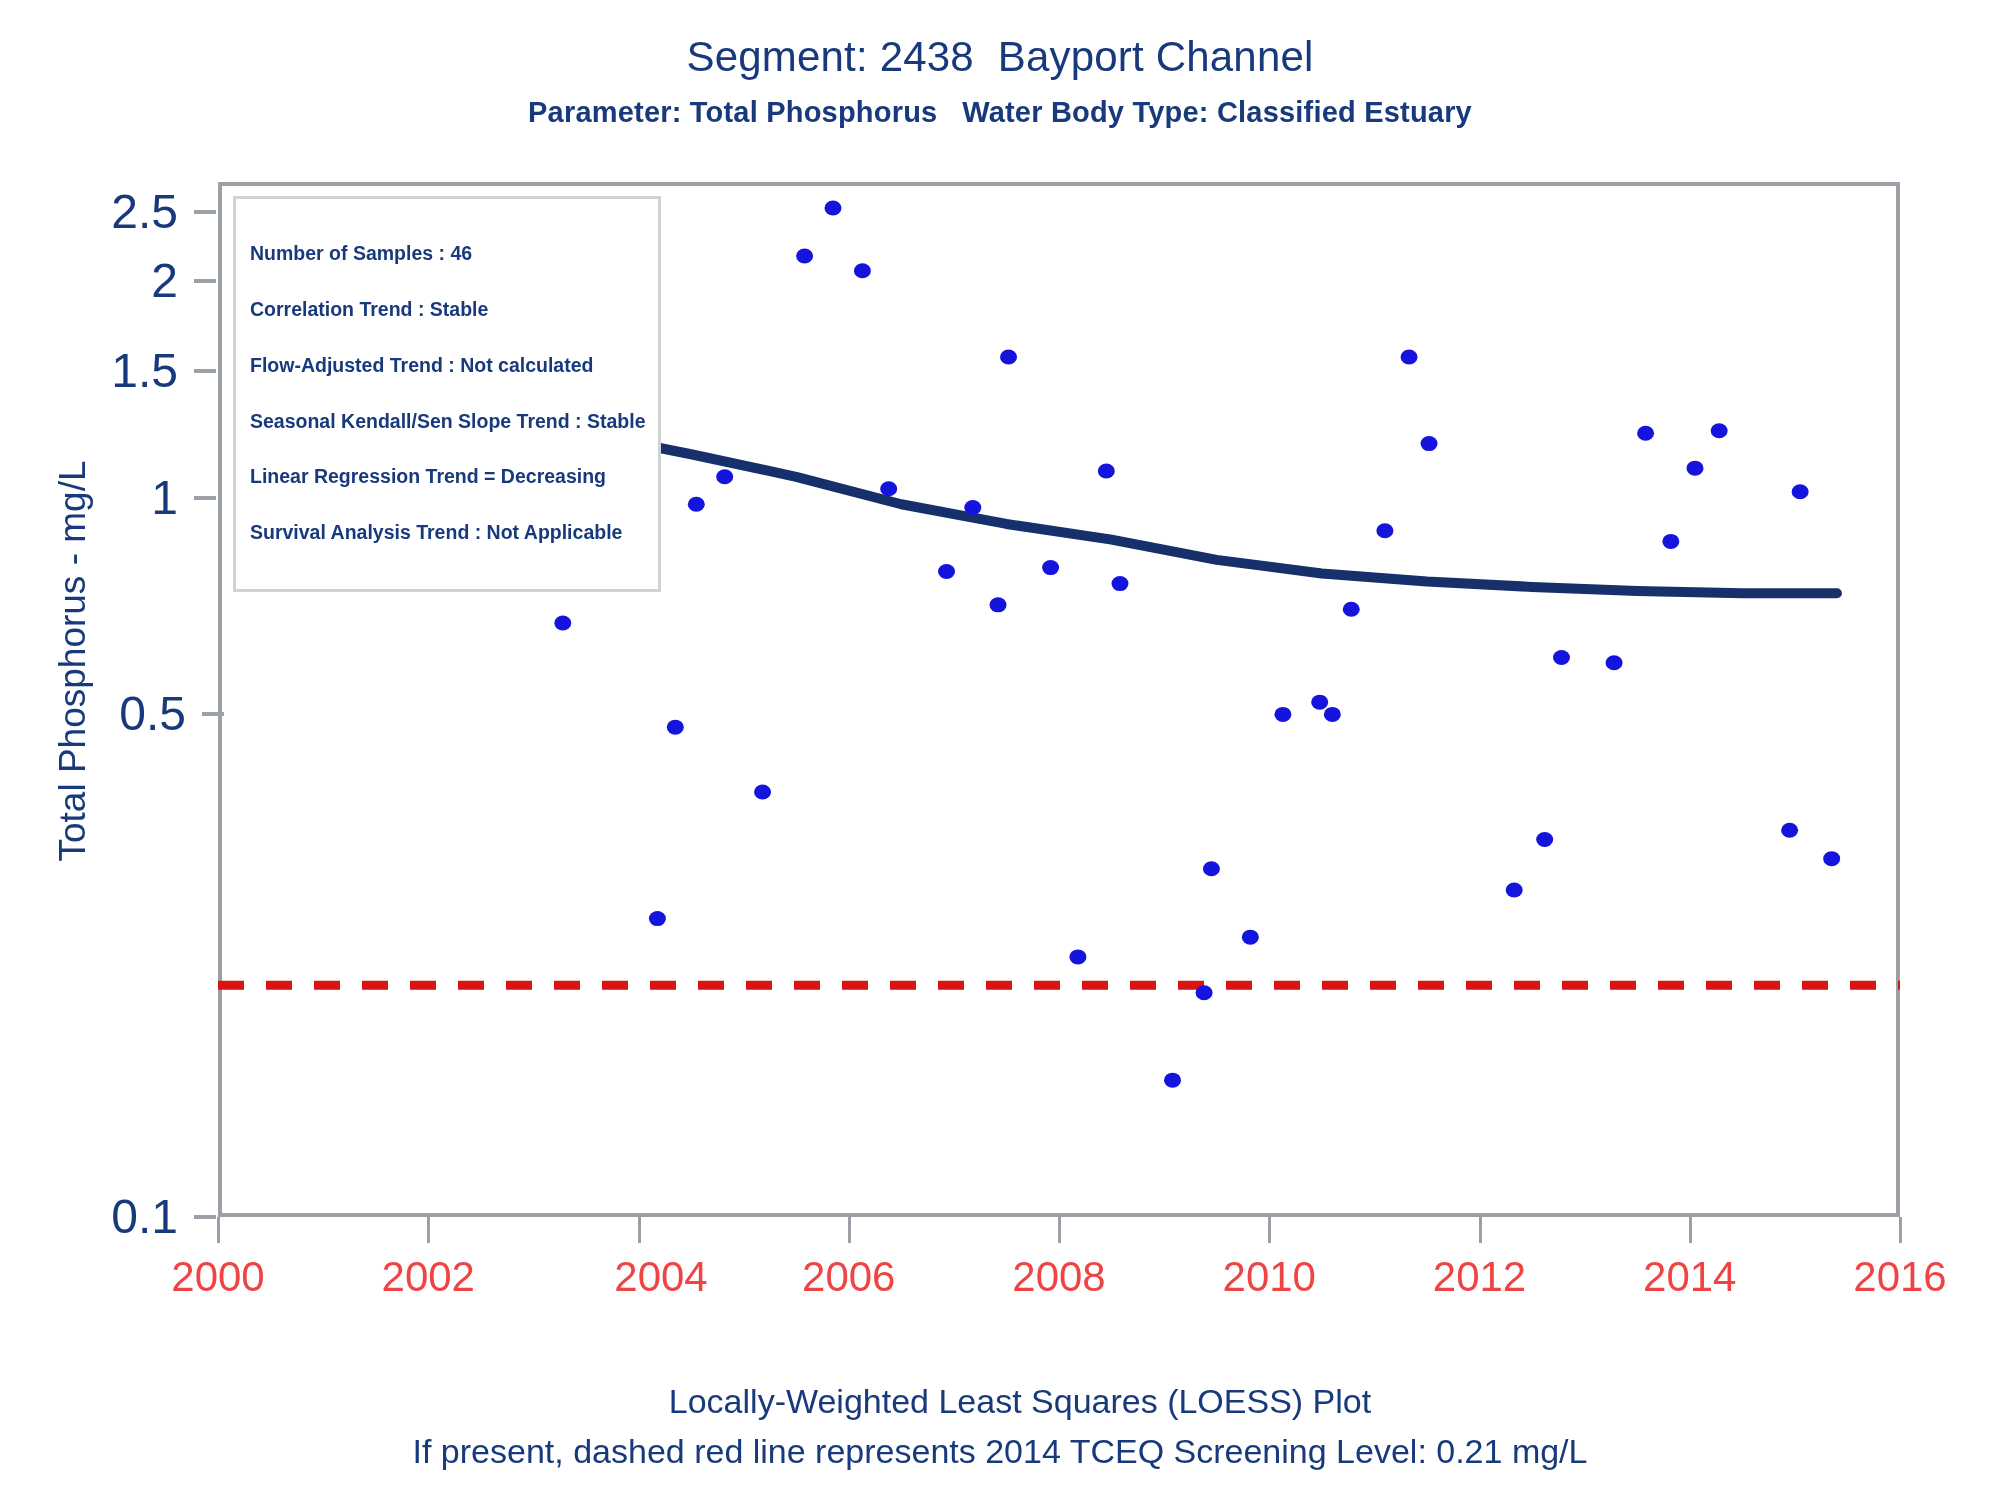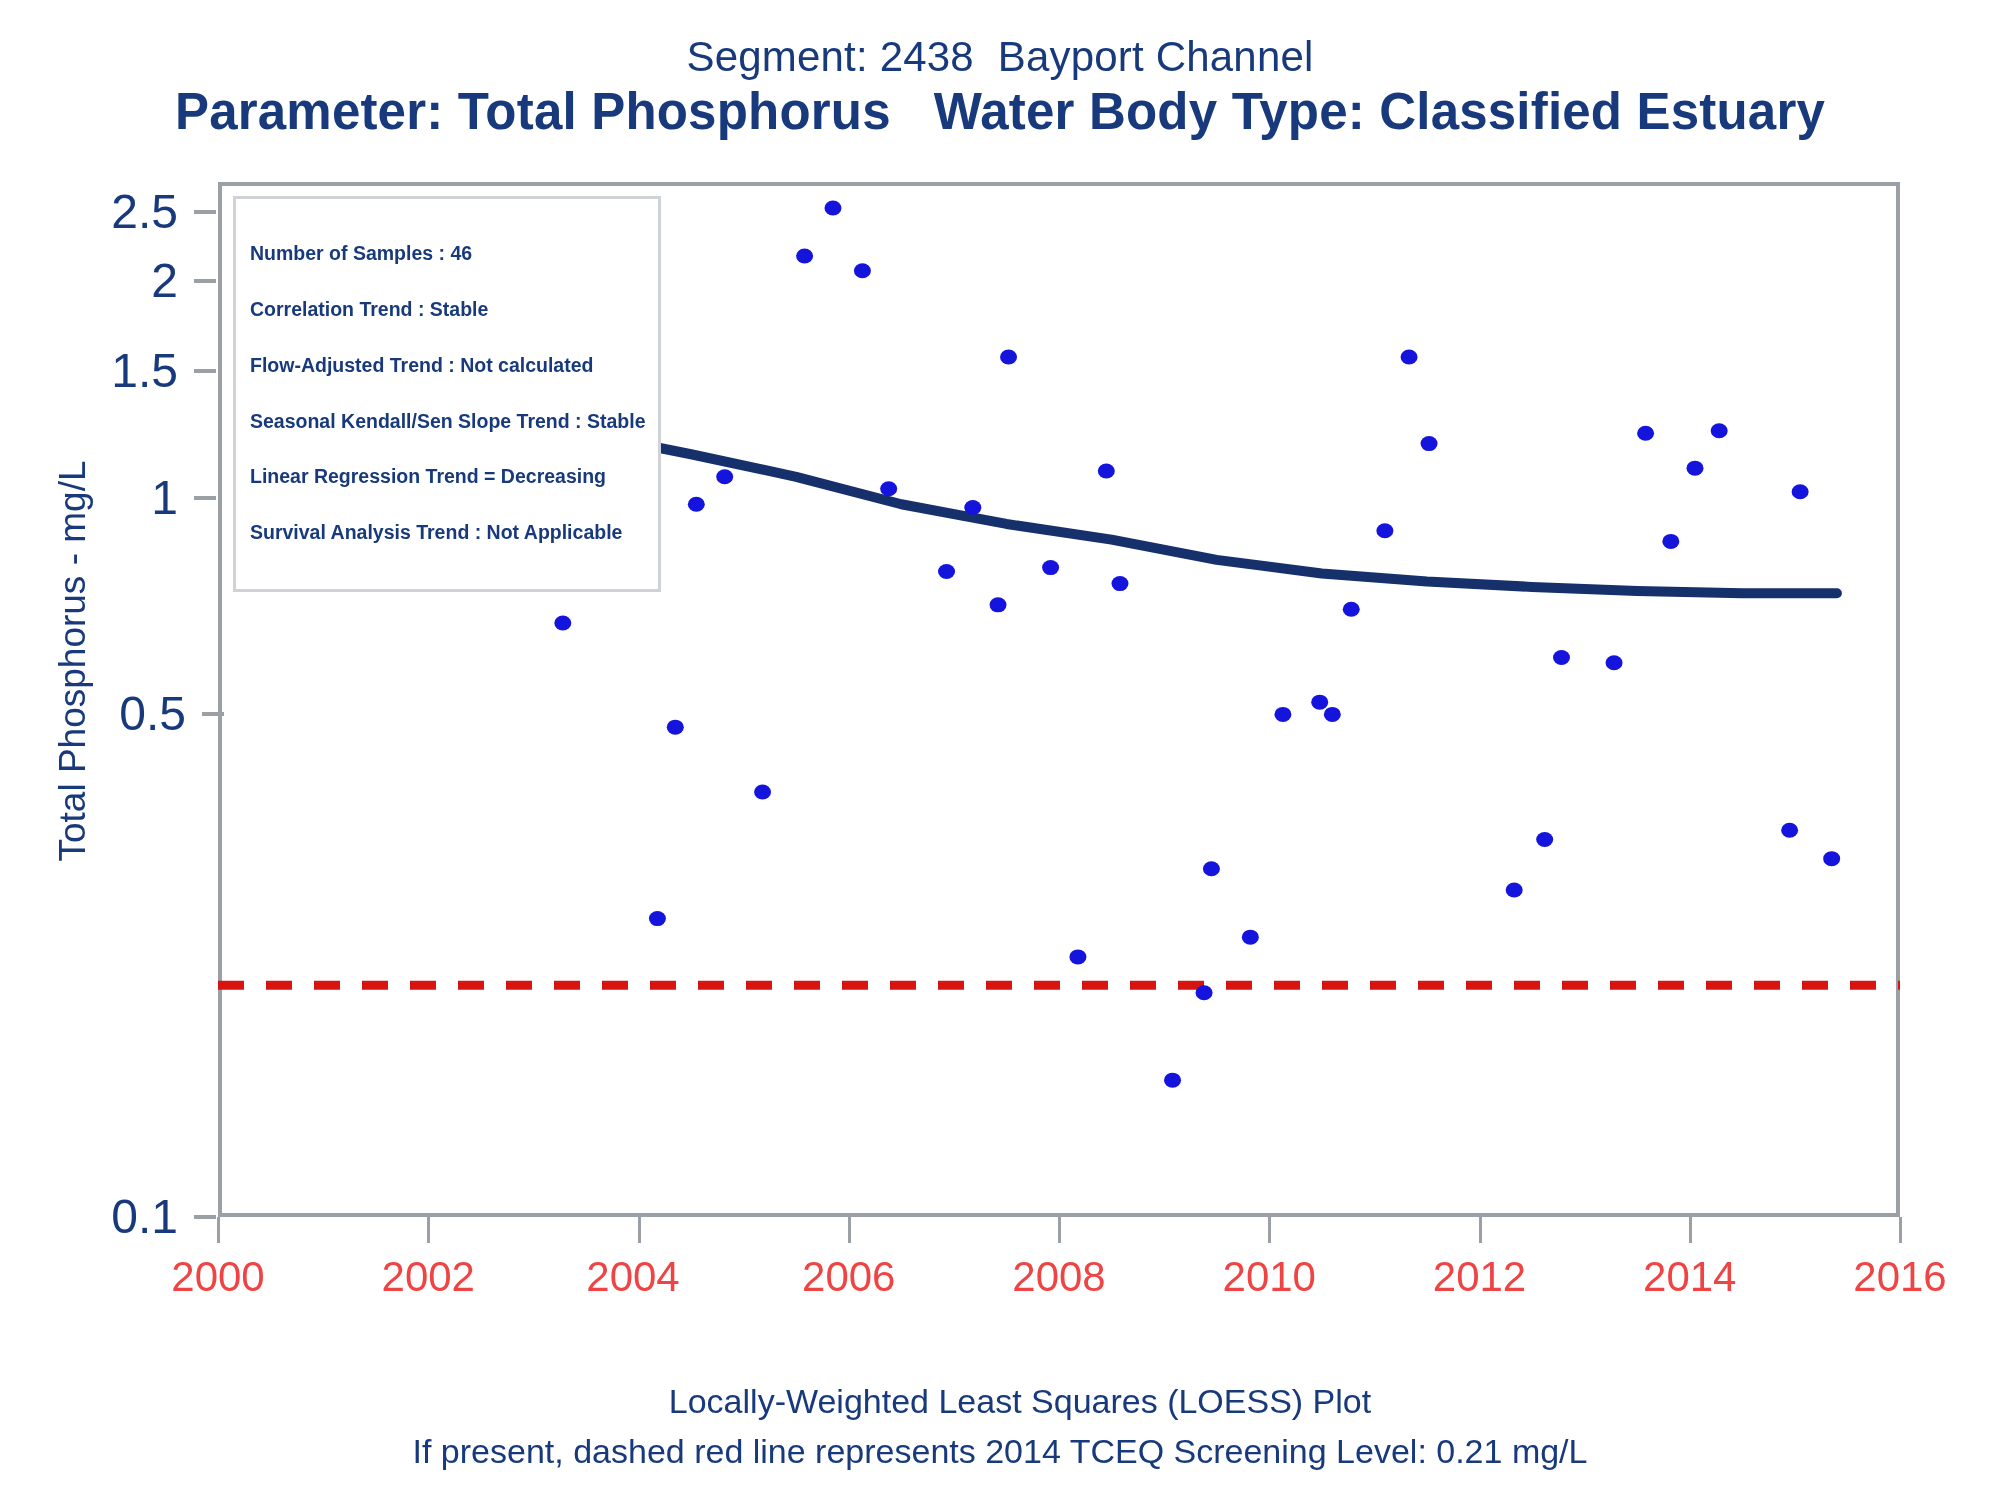--- a/index.html
+++ b/index.html
@@ -32,21 +32,21 @@
     color: #183A7C;
   }
   .title-line1 {
     font-size: 42px;
     font-weight: normal;
     letter-spacing: 0.2px;
     line-height: 54px;
     white-space: pre;
   }
   .title-line2 {
-    font-size: 51px;
+    font-size: 29px;
     font-weight: bold;
     letter-spacing: 0.2px;
     line-height: 56px;
     white-space: pre;
   }
   
   .ylabel {
     position: absolute;
     left: -277px;
     top: 640px;
@@ -193,21 +193,21 @@
         <div class="ytick-label" style="right: 40px;">0.1</div>
         <div class="ytick-mark" style="left: 194px; top: 18px;"></div>
       </div>
     </div>
   <div id="x-ticks">
       <div class="xtick-mark" style="left: 217px;"></div>
       <div class="xtick-label" style="left: 218px;">2000</div>
       <div class="xtick-mark" style="left: 427.25px;"></div>
       <div class="xtick-label" style="left: 428.25px;">2002</div>
       <div class="xtick-mark" style="left: 637.5px;"></div>
-      <div class="xtick-label" style="left: 633px; text-align: center;">2004</div>
+      <div class="xtick-label" style="left: 661px; text-align: center;">2004</div>
       <div class="xtick-mark" style="left: 847.75px;"></div>
       <div class="xtick-label" style="left: 848.75px;">2006</div>
       <div class="xtick-mark" style="left: 1058px;"></div>
       <div class="xtick-label" style="left: 1059px;">2008</div>
       <div class="xtick-mark" style="left: 1268.25px;"></div>
       <div class="xtick-label" style="left: 1269.25px;">2010</div>
       <div class="xtick-mark" style="left: 1478.5px;"></div>
       <div class="xtick-label" style="left: 1479.5px;">2012</div>
       <div class="xtick-mark" style="left: 1688.75px;"></div>
       <div class="xtick-label" style="left: 1689.75px;">2014</div>

